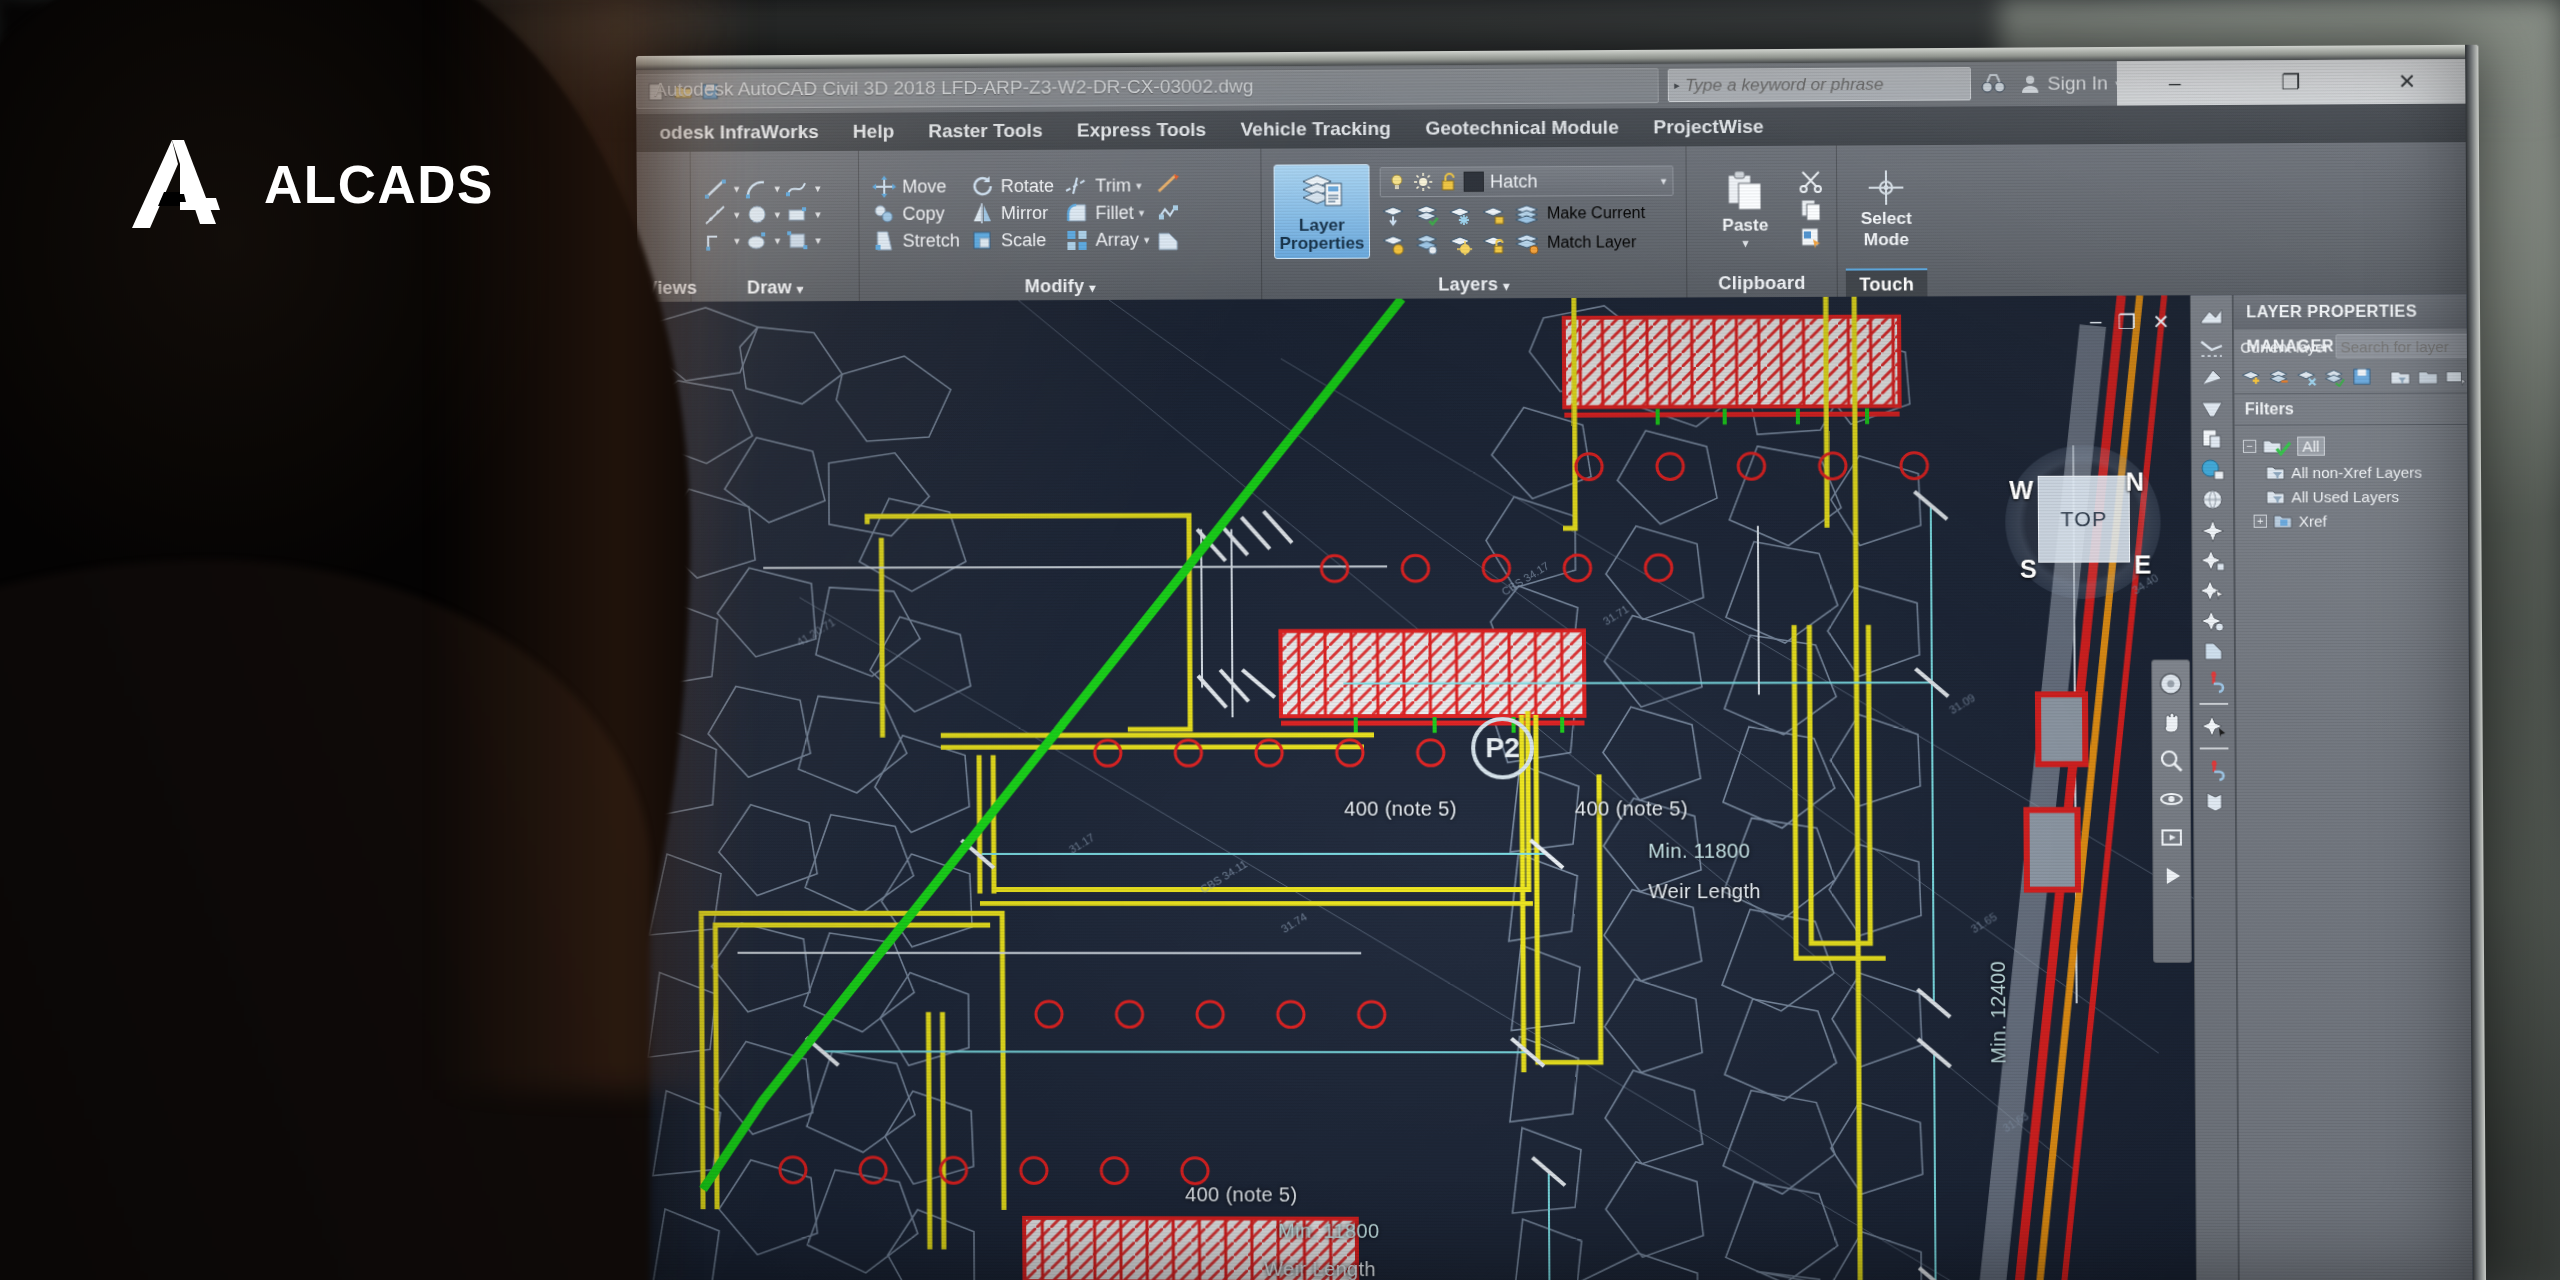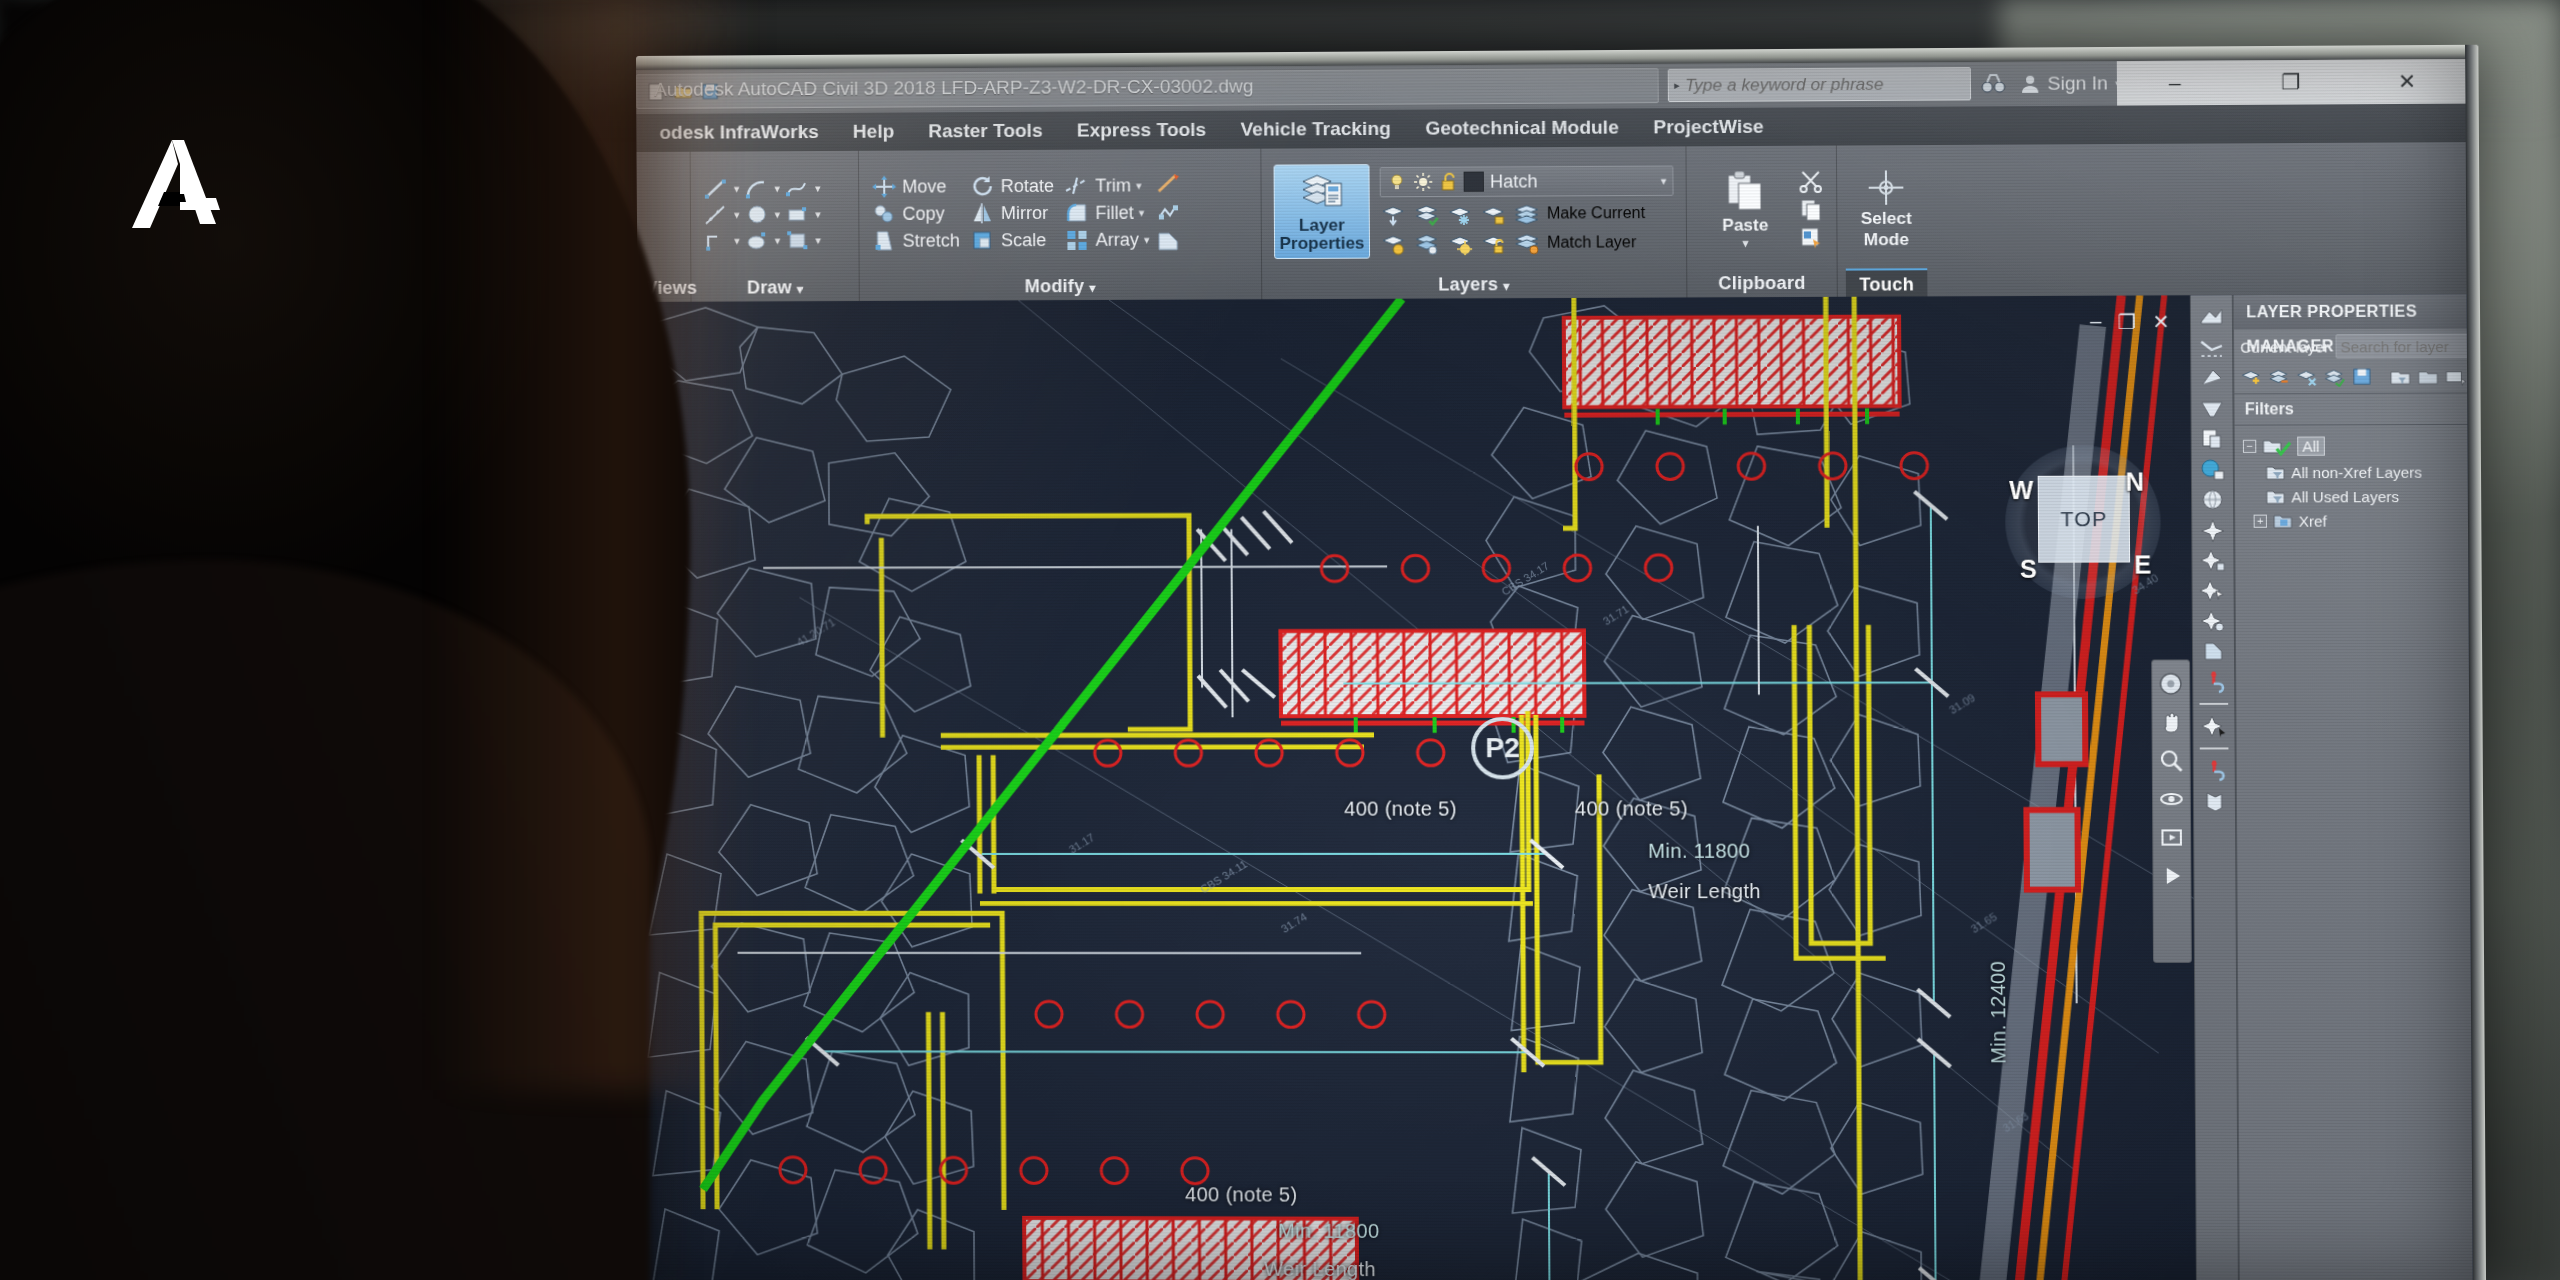--- a/index.html
+++ b/index.html
@@ -1127,15 +1127,16 @@
   <div class="silhouette-rim"></div>
 
   <div class="logo">
     <svg class="logo-mark" viewBox="0 0 106 96">
       <path d="M44 4 L72 88 L88 88 L56 4 Z" fill="#ffffff"></path>
       <path d="M44 4 L4 92 L22 92 L50 28 Z" fill="#ffffff"></path>
       <path d="M36 56 L58 56 L62 70 L30 70 Z" fill="#000000"></path>
       <path d="M52 26 L52 74 L92 74 L88 62 L64 62 L64 26 Z" fill="#ffffff"></path>
       <path d="M36 58 L56 58 L58 66 L32 66 Z" fill="#000000"></path>
     </svg>
+    <div class="logo-text">ALCADS</div>
   </div>
 
 </div>
 
 </body></html>

